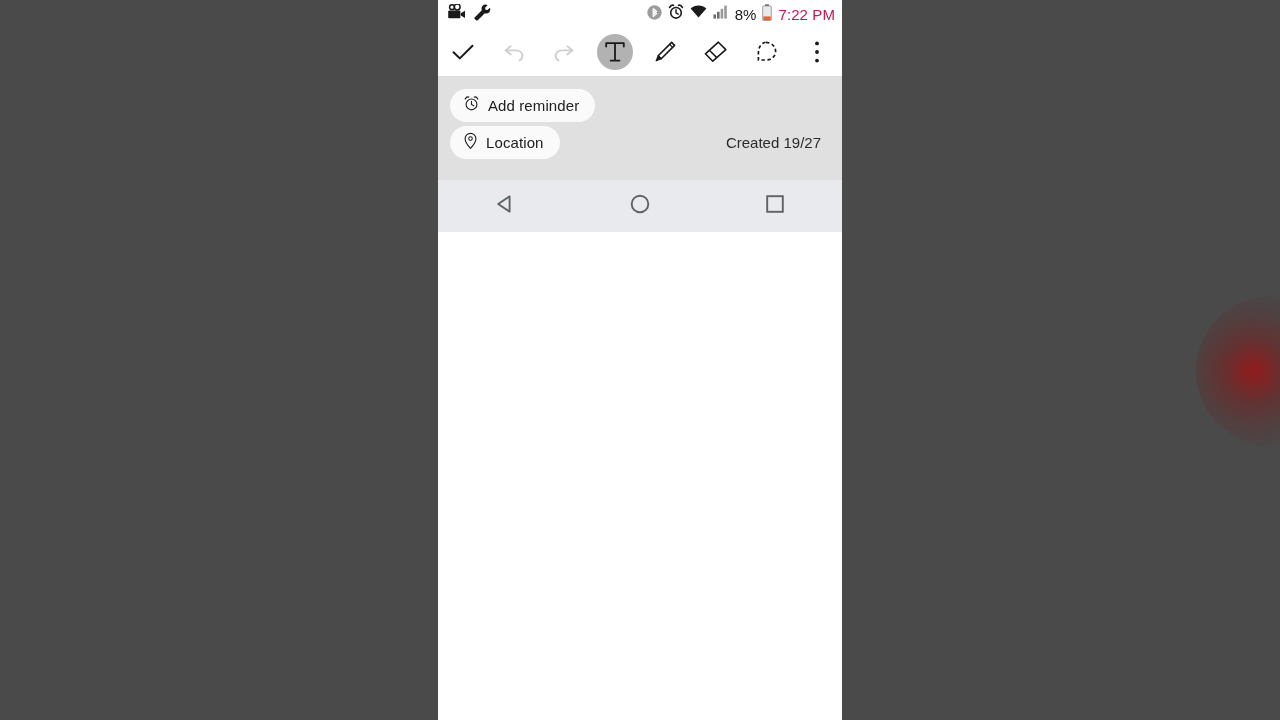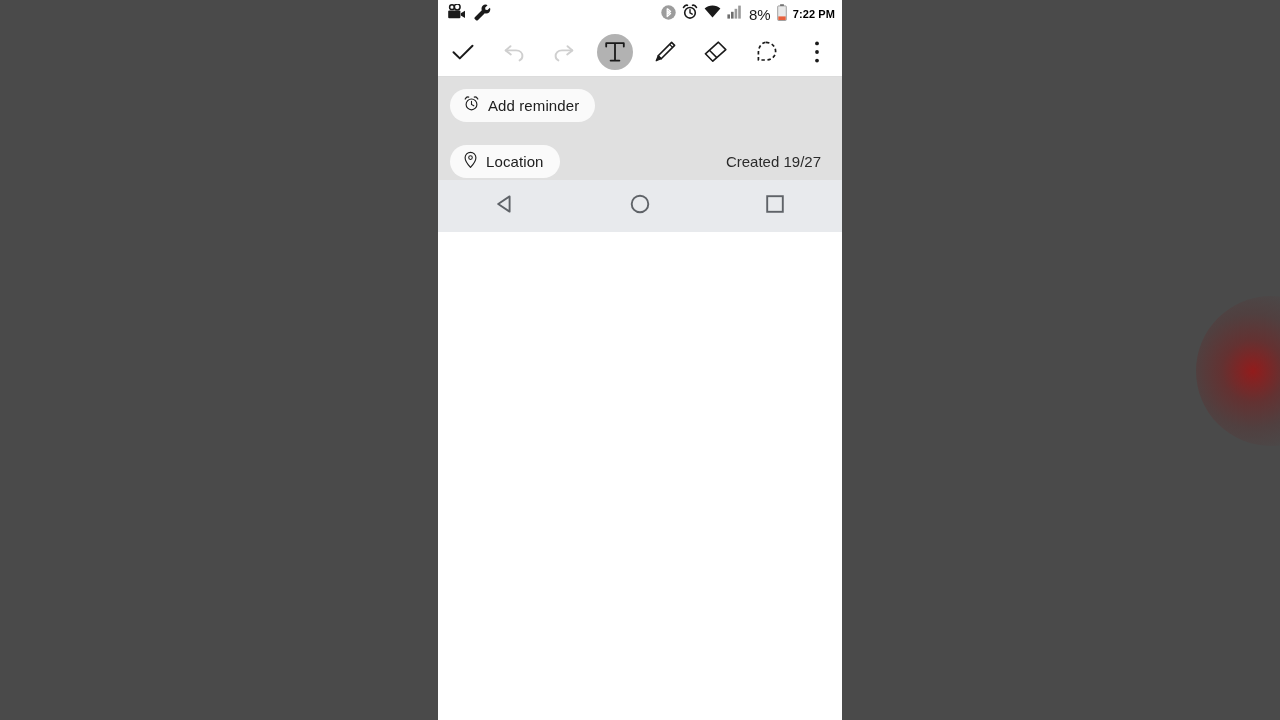--- a/index.html
+++ b/index.html
@@ -57,25 +57,24 @@
     padding: 0 7px 0 9px;
     box-sizing: border-box;
   }
   .status-left, .status-right {
     display: flex;
     align-items: center;
   }
   .status-left > * { margin-right: 8px; }
   .status-right > * { margin-left: 6px; }
   .status-text {
-    font-size: 11px;
-    color: #000000;
+    font-size: 15px;
+    color: #be185d;
     letter-spacing: 0.1px;
     white-space: nowrap;
-    font-weight: bold;
   }
   .status-pct { font-size: 15px; color: #1a1a1a; }
 
   
   .toolbar {
     position: relative;
     height: 48px;
     background: #ffffff;
     display: flex;
     align-items: center;
@@ -150,21 +149,21 @@
     background: #e0e0e0;
     height: 103px;
     padding: 12px 14px 0 12px;
     box-sizing: border-box;
   }
   .chip-row {
     display: flex;
     align-items: center;
     justify-content: space-between;
   }
-  .chip-row + .chip-row { margin-top: 23px; }
+  .chip-row + .chip-row { margin-top: 4px; }
   .chip {
     display: inline-flex;
     align-items: center;
     background: #fafafa;
     border-radius: 18px;
     height: 33px;
     padding: 0 16px 0 13px;
     cursor: pointer;
   }
   .chip svg { margin-right: 8px; flex: none; }

